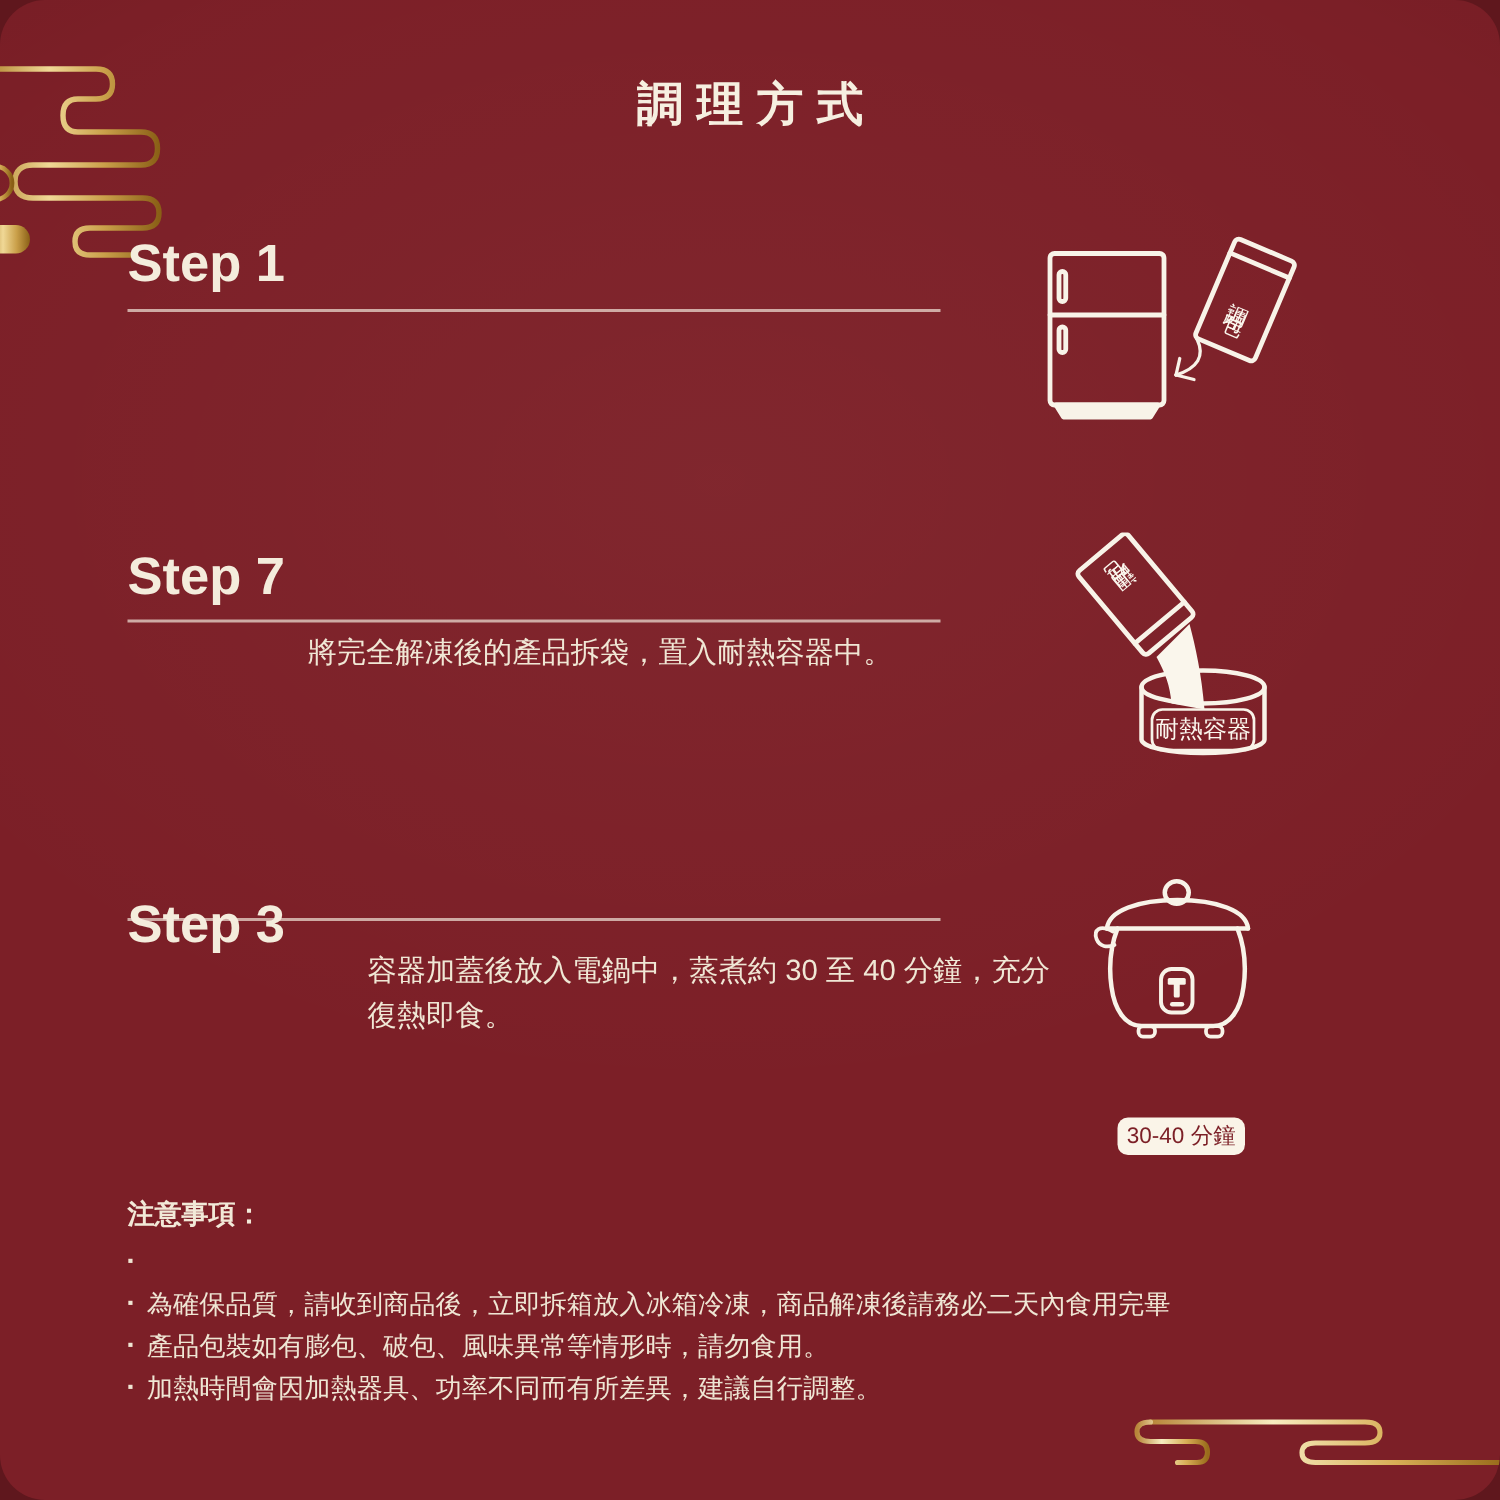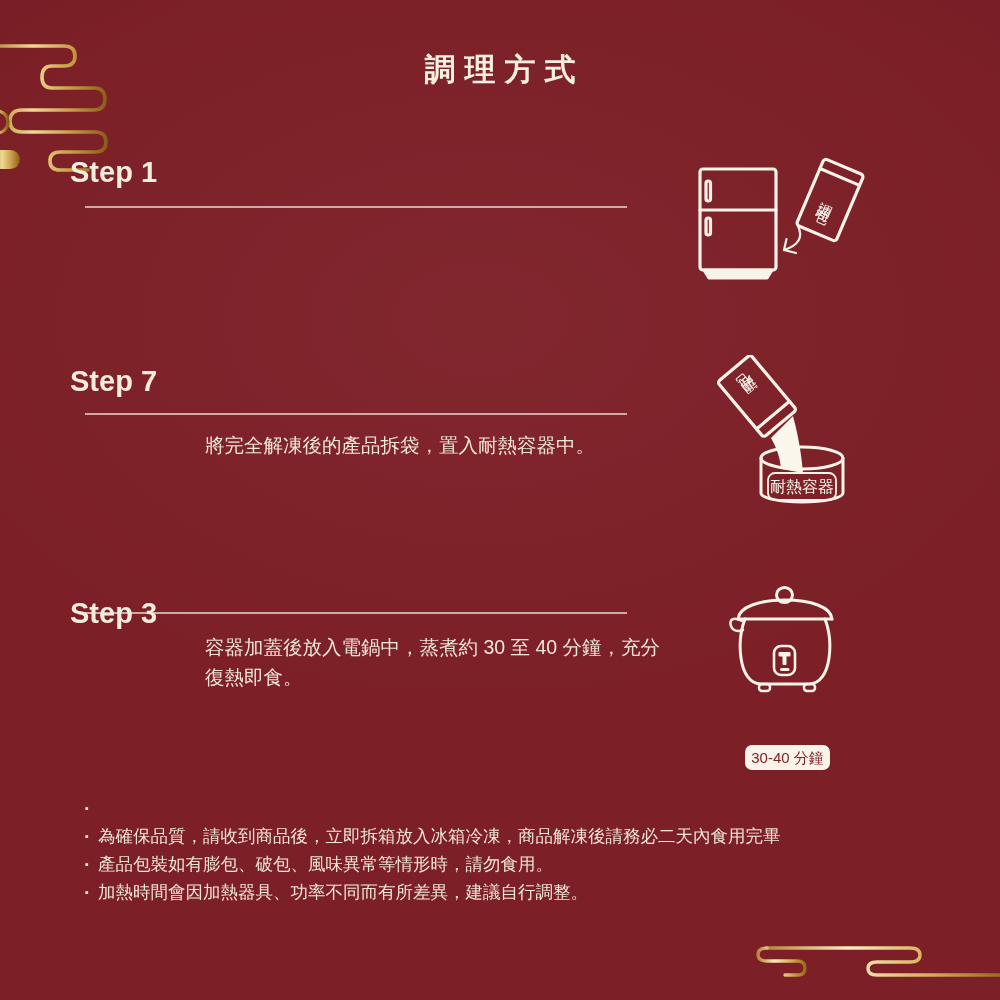--- a/index.html
+++ b/index.html
@@ -4,37 +4,38 @@
 <style>
   html,body{margin:0;padding:0;background:#5f171d;}
   .canvas{
     position:relative;width:1000px;height:1000px;overflow:hidden;
     background-color:#7c1f27;
     background-image:
       radial-gradient(ellipse 900px 600px at 48% 32%, rgba(255,245,230,0.035), rgba(255,245,230,0) 70%),
       radial-gradient(ellipse 1400px 1100px at 50% 55%, rgba(0,0,0,0) 55%, rgba(0,0,0,0.22) 100%);
     font-family:"Liberation Sans", sans-serif;
     color:#f2e9d8;
+    border-radius:30px;
   }
   .title{
     position:absolute;left:0;right:0;top:49px;text-align:center;
     font-size:31px;font-weight:600;letter-spacing:9px;text-indent:9px;color:#f6efe0;
   }
-  .step-label{position:absolute;left:70px;font-size:29px;font-weight:700;color:#f4ecdc;}
+  .step-label{position:absolute;left:85px;font-size:35px;font-weight:700;color:#f4ecdc;}
   .step1-label{top:156px;}
   .step2-label{top:365px;}
   .step3-label{top:565px;margin-top:32px;}
   .rule{position:absolute;left:85px;width:542px;height:2px;background:rgba(244,236,222,0.68);}
   .rule1{top:206px;}
   .rule2{top:413px;}
   .rule3{top:612px;}
   .desc{position:absolute;left:205px;width:458px;font-size:19.5px;line-height:30px;color:#f0e7d5;}
   .desc1{top:222px;}
-  .desc2{top:430px;}
-  .desc3{top:632px;}
+  .desc2{top:420px;}
+  .desc3{top:632px;margin-left:40px;}
   .illus{position:absolute;}
   .pkg-text{
     position:absolute;width:18px;height:58px;
     writing-mode:vertical-rl;text-orientation:upright;
     font-size:14px;letter-spacing:4px;color:#fbf7ee;line-height:18px;
     text-align:center;
   }
   .pkg-text-1{left:821px;top:170px;transform:rotate(23deg);}
   .pkg-text-2{left:748px;top:367px;transform:rotate(140deg);}
   .container-label{
@@ -146,20 +147,21 @@
       <g fill="#f8f3e8" stroke="none">
         <rect x="53.5" y="72" width="12" height="4.5" rx="1"></rect>
         <rect x="57.5" y="72" width="4" height="13" rx="1"></rect>
         <rect x="55" y="88" width="9.5" height="3" rx="1.5"></rect>
       </g>
     </g>
   </svg>
   <div class="duration-badge">30-40 分鐘</div>
 
   <div class="notes">
+    <div class="notes-heading">注意事項：</div>
     <div class="note-row">
       <span class="note-bullet">▪</span>
     </div>
     <div class="note-row">
       <span class="note-bullet">▪</span>
       <span>為確保品質，請收到商品後，立即拆箱放入冰箱冷凍，商品解凍後請務必二天內食用完畢</span>
     </div>
     <div class="note-row">
       <span class="note-bullet">▪</span>
       <span>產品包裝如有膨包、破包、風味異常等情形時，請勿食用。</span>

